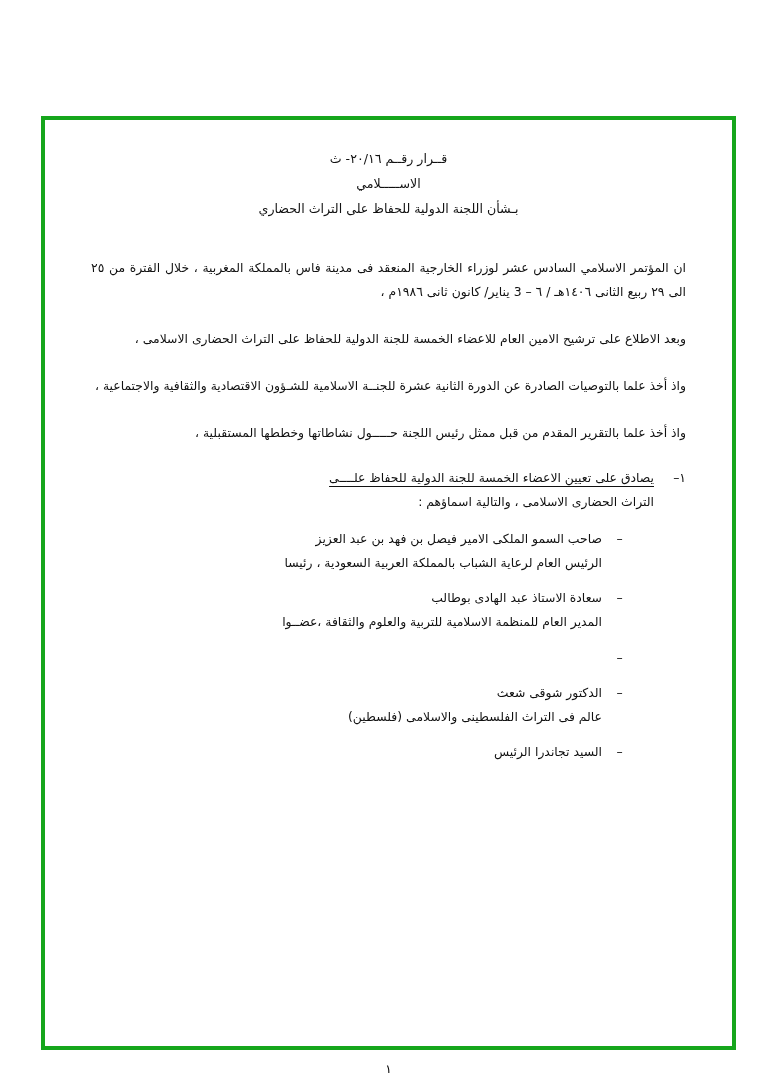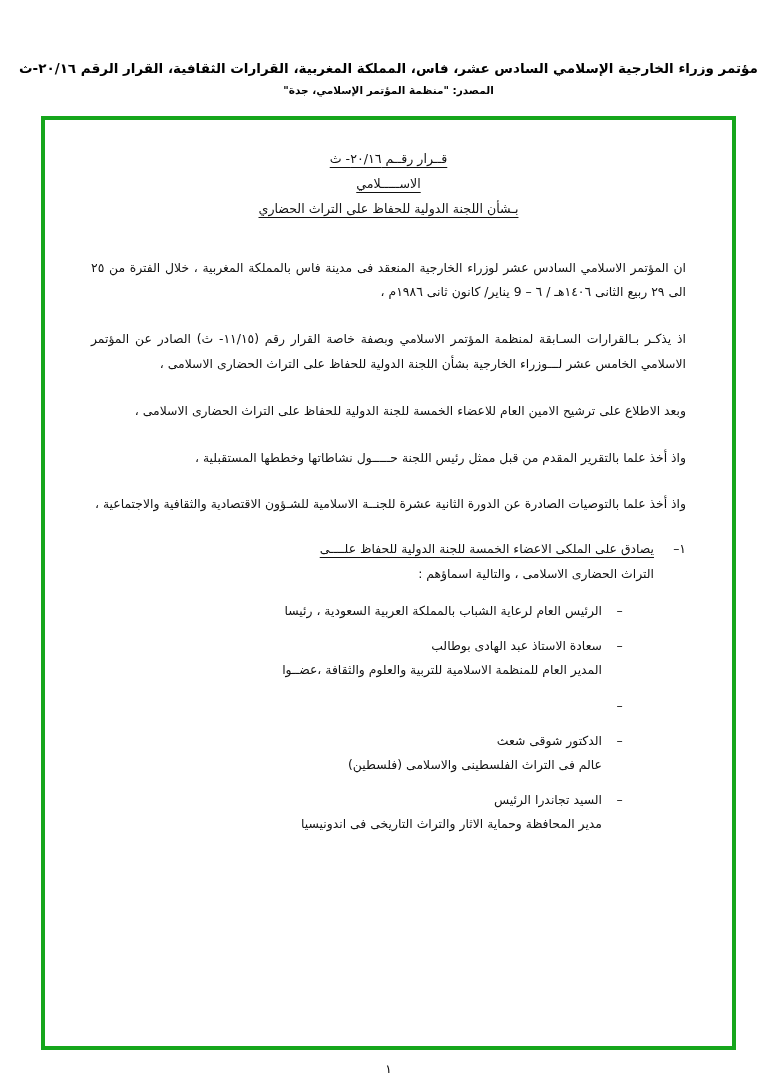--- a/index.html
+++ b/index.html
@@ -71,21 +71,20 @@
     margin-top: 6px;
     margin-bottom: 10px;
   }
   .title-line {
     display: block;
     font-size: 12.6px;
     letter-spacing: 1.2px;
     line-height: 2.0;
   }
   .title-word-underline {
-    text-decoration: underline;
     text-underline-offset: 4px;
   }
   .para {
     margin: 0 0 6px 0;
     text-align: justify;
     text-justify: inter-word;
     line-height: 2.0;
   }
   .para.spaced {
     margin-top: 22px;
@@ -150,59 +149,55 @@
     text-align: center;
     font-size: 12px;
     color: #000;
   }
 </style>
 </head>
 <body>
 
 <div class="page">
 
-  <div class="doc-header">
-    <div class="header-line1">مؤتمر وزراء الخارجية الإسلامي السادس عشر، فاس، المملكة المغربية، القرارات الثقافية، القرار الرقم ٢٠/١٦-ث</div>
-    <div class="header-line2">المصدر: "منظمة المؤتمر الإسلامي، جدة"</div>
-  </div>
 
   <div class="frame"></div>
 
   <div class="content">
 
     <div class="title-block">
       <span class="title-line title-word-underline">قــرار رقــم  ٢٠/١٦- ث</span>
       <span class="title-line title-word-underline">الاســـــلامي</span>
       <span class="title-line title-word-underline">بـشأن اللجنة الدولية للحفاظ على التراث الحضاري</span>
     </div>
 
-    <p class="para spaced-lg">ان المؤتمر الاسلامي السادس عشر لوزراء الخارجية المنعقد فى مدينة فاس بالمملكة المغربية ، خلال الفترة من ٢٥ الى ٢٩ ربيع الثانى ١٤٠٦هـ / ٦ – 9 يناير/ كانون ثانى ١٩٨٦م ،</p>
-
-    <p class="para spaced">اذ يذكـر بـالقرارات السـابقة لمنظمة المؤتمر الاسلامي وبصفة خاصة القرار رقم (١١/١٥- ث) الصادر عن المؤتمر الاسلامي الخامس عشر لـــوزراء الخارجية بشأن اللجنة الدولية للحفاظ على التراث الحضارى الاسلامى ،</p>
+    <p class="para spaced-lg">ان المؤتمر الاسلامي السادس عشر لوزراء الخارجية المنعقد فى مدينة فاس بالمملكة المغربية ، خلال الفترة من ٢٥ الى ٢٩ ربيع الثانى ١٤٠٦هـ / ٦ – 3 يناير/ كانون ثانى ١٩٨٦م ،</p>
+
 
     <p class="para spaced">وبعد الاطلاع على ترشيح الامين العام للاعضاء الخمسة للجنة الدولية للحفاظ على التراث الحضارى الاسلامى ،</p>
 
+    <p class="para spaced">واذ أخذ علما بالتوصيات الصادرة عن الدورة الثانية عشرة للجنــة الاسلامية للشـؤون الاقتصادية والثقافية والاجتماعية ،</p>
+
     <p class="para spaced">واذ أخذ علما بالتقرير المقدم من قبل ممثل رئيس اللجنة حـــــول نشاطاتها وخططها المستقبلية ،</p>
-
-    <p class="para spaced">واذ أخذ علما بالتوصيات الصادرة عن الدورة الثانية عشرة للجنــة الاسلامية للشـؤون الاقتصادية والثقافية والاجتماعية ،</p>
 
     <div class="clause">
       <div class="clause-num">١–</div>
       <div class="clause-body">
-        <span class="lead-underline">يصادق على الملكى الاعضاء الخمسة للجنة الدولية للحفاظ علــــى</span>
+        <span class="lead-underline">يصادق على تعيين الاعضاء الخمسة للجنة الدولية للحفاظ علــــى</span>
         <br>
         <span>التراث الحضارى الاسلامى ، والتالية اسماؤهم :</span>
       </div>
     </div>
 
     <div class="members">
 
       <div class="member">
         <div class="member-dash">–</div>
         <div class="member-text">
+          <span class="member-name">صاحب السمو الملكى الامير فيصل بن فهد بن عبد العزيز</span>
           <span class="member-role">الرئيس العام لرعاية الشباب بالمملكة العربية السعودية ، رئيسا</span>
         </div>
       </div>
 
       <div class="member">
         <div class="member-dash">–</div>
         <div class="member-text">
           <span class="member-name">سعادة الاستاذ عبد الهادى بوطالب</span>
           <span class="member-role">المدير العام للمنظمة الاسلامية للتربية والعلوم والثقافة ،عضــوا</span>
         </div>
@@ -219,21 +214,20 @@
         <div class="member-text">
           <span class="member-name">الدكتور شوقى شعث</span>
           <span class="member-role">عالم فى التراث الفلسطينى والاسلامى (فلسطين)</span>
         </div>
       </div>
 
       <div class="member">
         <div class="member-dash">–</div>
         <div class="member-text">
           <span class="member-name">السيد تجاندرا الرئيس</span>
-          <span class="member-role">مدير المحافظة وحماية الاثار والتراث التاريخى فى اندونيسيا</span>
         </div>
       </div>
 
     </div>
 
   </div>
 
   <div class="page-number">١</div>
 
 </div>

